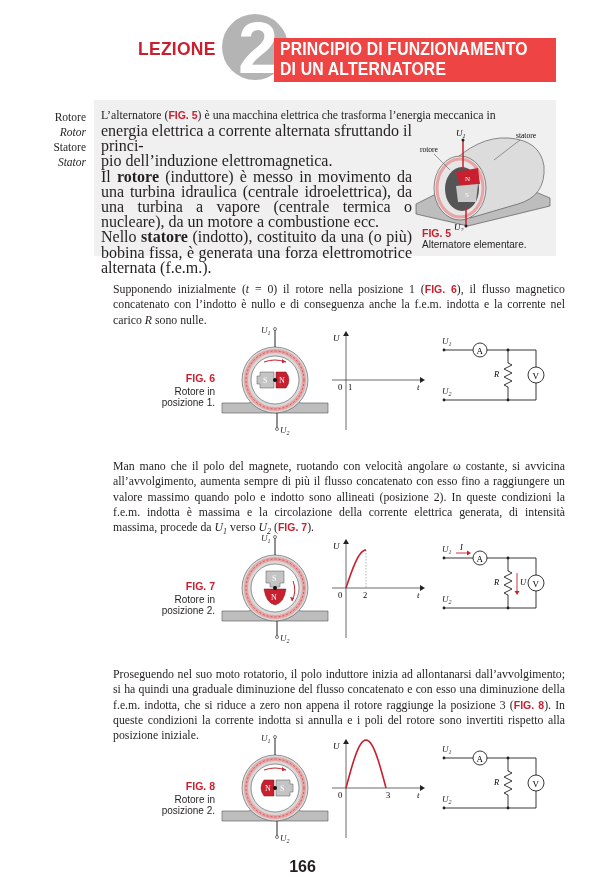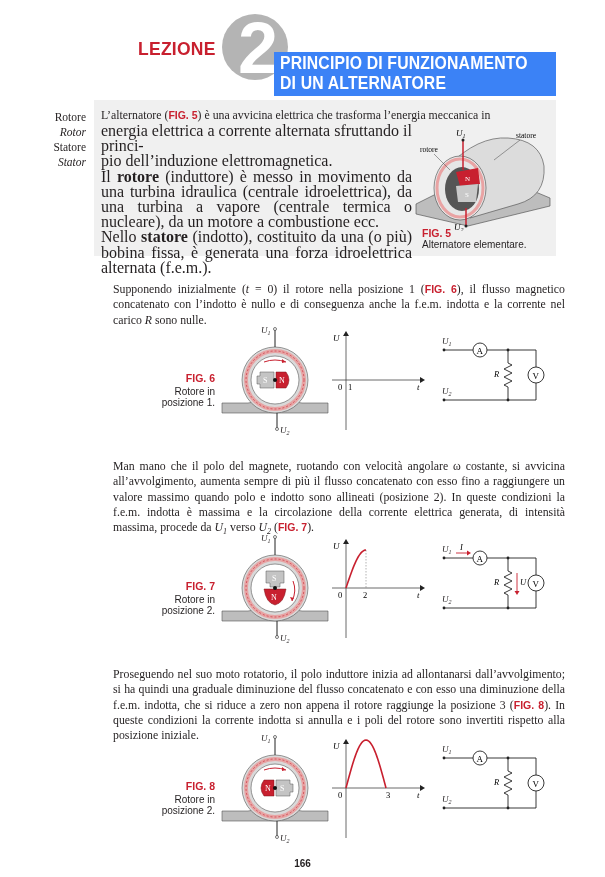--- a/index.html
+++ b/index.html
@@ -8,21 +8,21 @@
   .figref { font-family: "Liberation Sans", sans-serif; font-weight: bold; color: #c8202f; font-size: 10.5px; }
 
   
   .header { position: absolute; left: 0; top: 0; width: 601px; height: 95px; }
   .lezione { position: absolute; left: 138px; top: 38px; font-family: "Liberation Sans", sans-serif;
              font-weight: bold; color: #c8202f; font-size: 19px; letter-spacing: 0.3px; transform: scaleX(0.92); transform-origin: left; }
   .lesson-circle { position: absolute; left: 222px; top: 14px; width: 66px; height: 66px; border-radius: 50%;
                    background: #b4b4b4; }
   .lesson-num { position: absolute; left: 233px; top: 8px; width: 50px; font-family: "Liberation Sans", sans-serif;
                 font-weight: bold; color: #ffffff; font-size: 72px; line-height: 80px; text-align: center; }
-  .title-box { position: absolute; left: 274px; top: 52px; background: #3b82f6; padding: 1px 6px 2px 6px; }
+  .title-box { position: absolute; left: 274px; top: 38px; background: #ef4444; padding: 1px 6px 2px 6px; }
   .title-box div { font-family: "Liberation Sans", sans-serif; font-weight: bold; color: #ffffff; font-size: 17.5px;
                    line-height: 20px; letter-spacing: 0.2px; white-space: nowrap; transform: scaleX(0.9); transform-origin: left; }
   .title-box { width: 282px; height: 44px; box-sizing: border-box; }
 
   
   .margin-notes { position: absolute; left: 10px; top: 110px; width: 76px; text-align: right; font-size: 11.5px; line-height: 15px; }
   .margin-notes .it { font-style: italic; }
 
   
   .graybox { position: absolute; left: 94px; top: 100px; width: 462px; height: 156px; background: #f0f0f0; }
@@ -38,21 +38,21 @@
 
   .fig-caption { position: absolute; left: 120px; width: 95px; text-align: right; font-family: "Liberation Sans", sans-serif;
                  font-size: 10px; line-height: 11.5px; color: #231f20; }
   .fig-caption .lbl { color: #c8202f; font-weight: bold; font-size: 10.5px; display: block; margin-bottom: 1px; }
 
   .rotor-svg { position: absolute; left: 220px; width: 110px; height: 110px; }
   .graph-svg { position: absolute; left: 330px; width: 100px; height: 110px; }
   .circuit-svg { position: absolute; left: 440px; width: 110px; height: 90px; }
 
   .pagenum { position: absolute; left: 0; width: 605px; top: 858px; text-align: center; font-family: "Liberation Sans", sans-serif;
-             font-weight: bold; font-size: 10px; }
+             font-weight: bold; font-size: 16px; }
   svg text { font-family: "Liberation Serif", serif; }
 </style>
 </head>
 <body>
 
 <div class="header">
   <div class="lezione">LEZIONE</div>
   <div class="lesson-circle"></div>
   <div class="lesson-num">2</div>
   <div class="title-box">
@@ -63,27 +63,27 @@
 
 <div class="margin-notes">
   <div>Rotore</div>
   <div class="it">Rotor</div>
   <div>Statore</div>
   <div class="it">Stator</div>
 </div>
 
 <div class="graybox"></div>
 <div class="p-intro">
-  <span>L’alternatore (</span><span class="figref">FIG. 5</span><span>) è una avvicina elettrica che trasforma l’energia meccanica in</span>
+  <span>L’alternatore (</span><span class="figref">FIG. 5</span><span>) è una macchina elettrica che trasforma l’energia meccanica in</span>
 </div>
 <div class="p-narrow">
   <p>energia elettrica a corrente alternata sfruttando il princi-</p>
   <p>pio dell’induzione elettromagnetica.</p>
   <p><span>Il </span><b>rotore</b><span> (induttore) è messo in movimento da una turbina idraulica (centrale idroelettrica), da una turbina a vapore (centrale termica o nucleare), da un motore a combustione ecc.</span></p>
-  <p><span>Nello </span><b>statore</b><span> (indotto), costituito da una (o più) bobina fissa, è generata una forza idroelettrica alternata (f.e.m.).</span></p>
+  <p><span>Nello </span><b>statore</b><span> (indotto), costituito da una (o più) bobina fissa, è generata una forza elettromotrice alternata (f.e.m.).</span></p>
 </div>
 
 <svg class="fig5" viewBox="0 0 145 105">
 
   <path d="M8 78 L40 62 L118 62 L142 72 L142 80 L60 100 L8 88 Z" fill="#bdbdbd" stroke="#444" stroke-width="0.6"></path>
 
   <path d="M40 40 Q70 10 100 12 Q132 14 136 40 Q138 70 110 78 L62 92 Z" fill="#dcdcdc" stroke="#444" stroke-width="0.6"></path>
   <ellipse cx="52" cy="62" rx="26" ry="32" fill="#e6e6e6" stroke="#444" stroke-width="0.6"></ellipse>
   <ellipse cx="52" cy="62" rx="23" ry="29" fill="none" stroke="#e9a3a3" stroke-width="3"></ellipse>
   <ellipse cx="54" cy="63" rx="17" ry="22" fill="#555"></ellipse>

